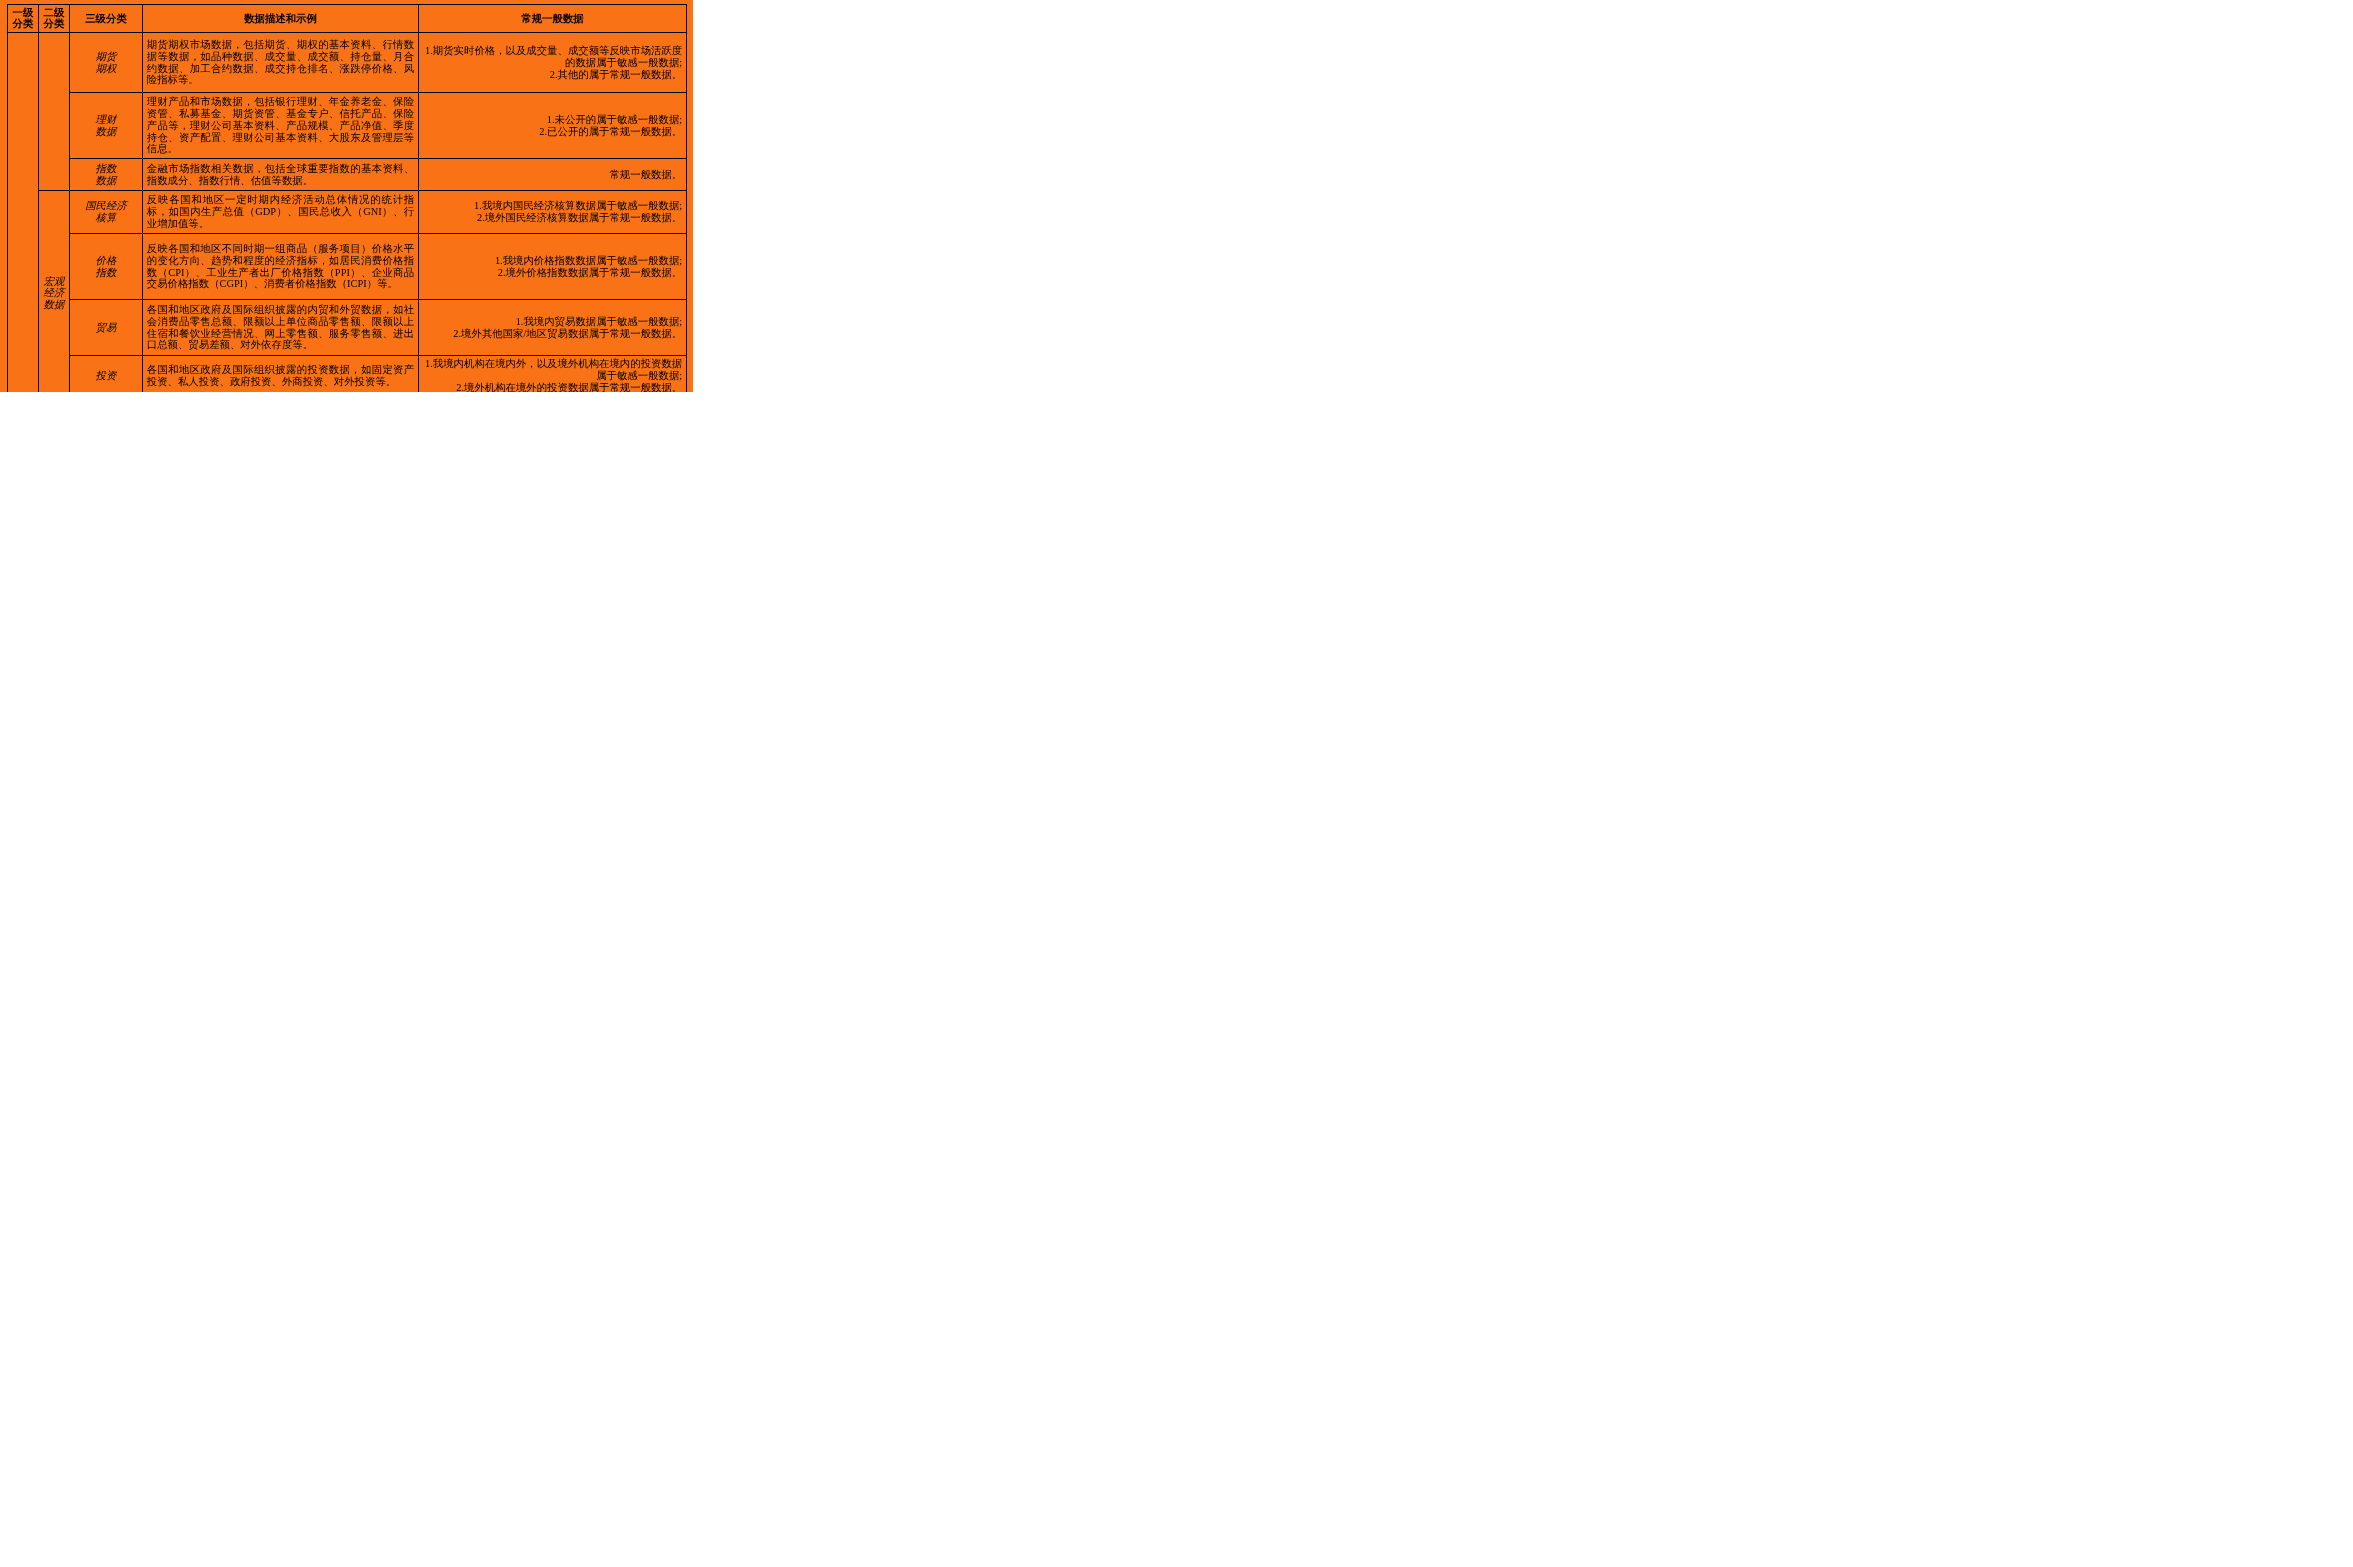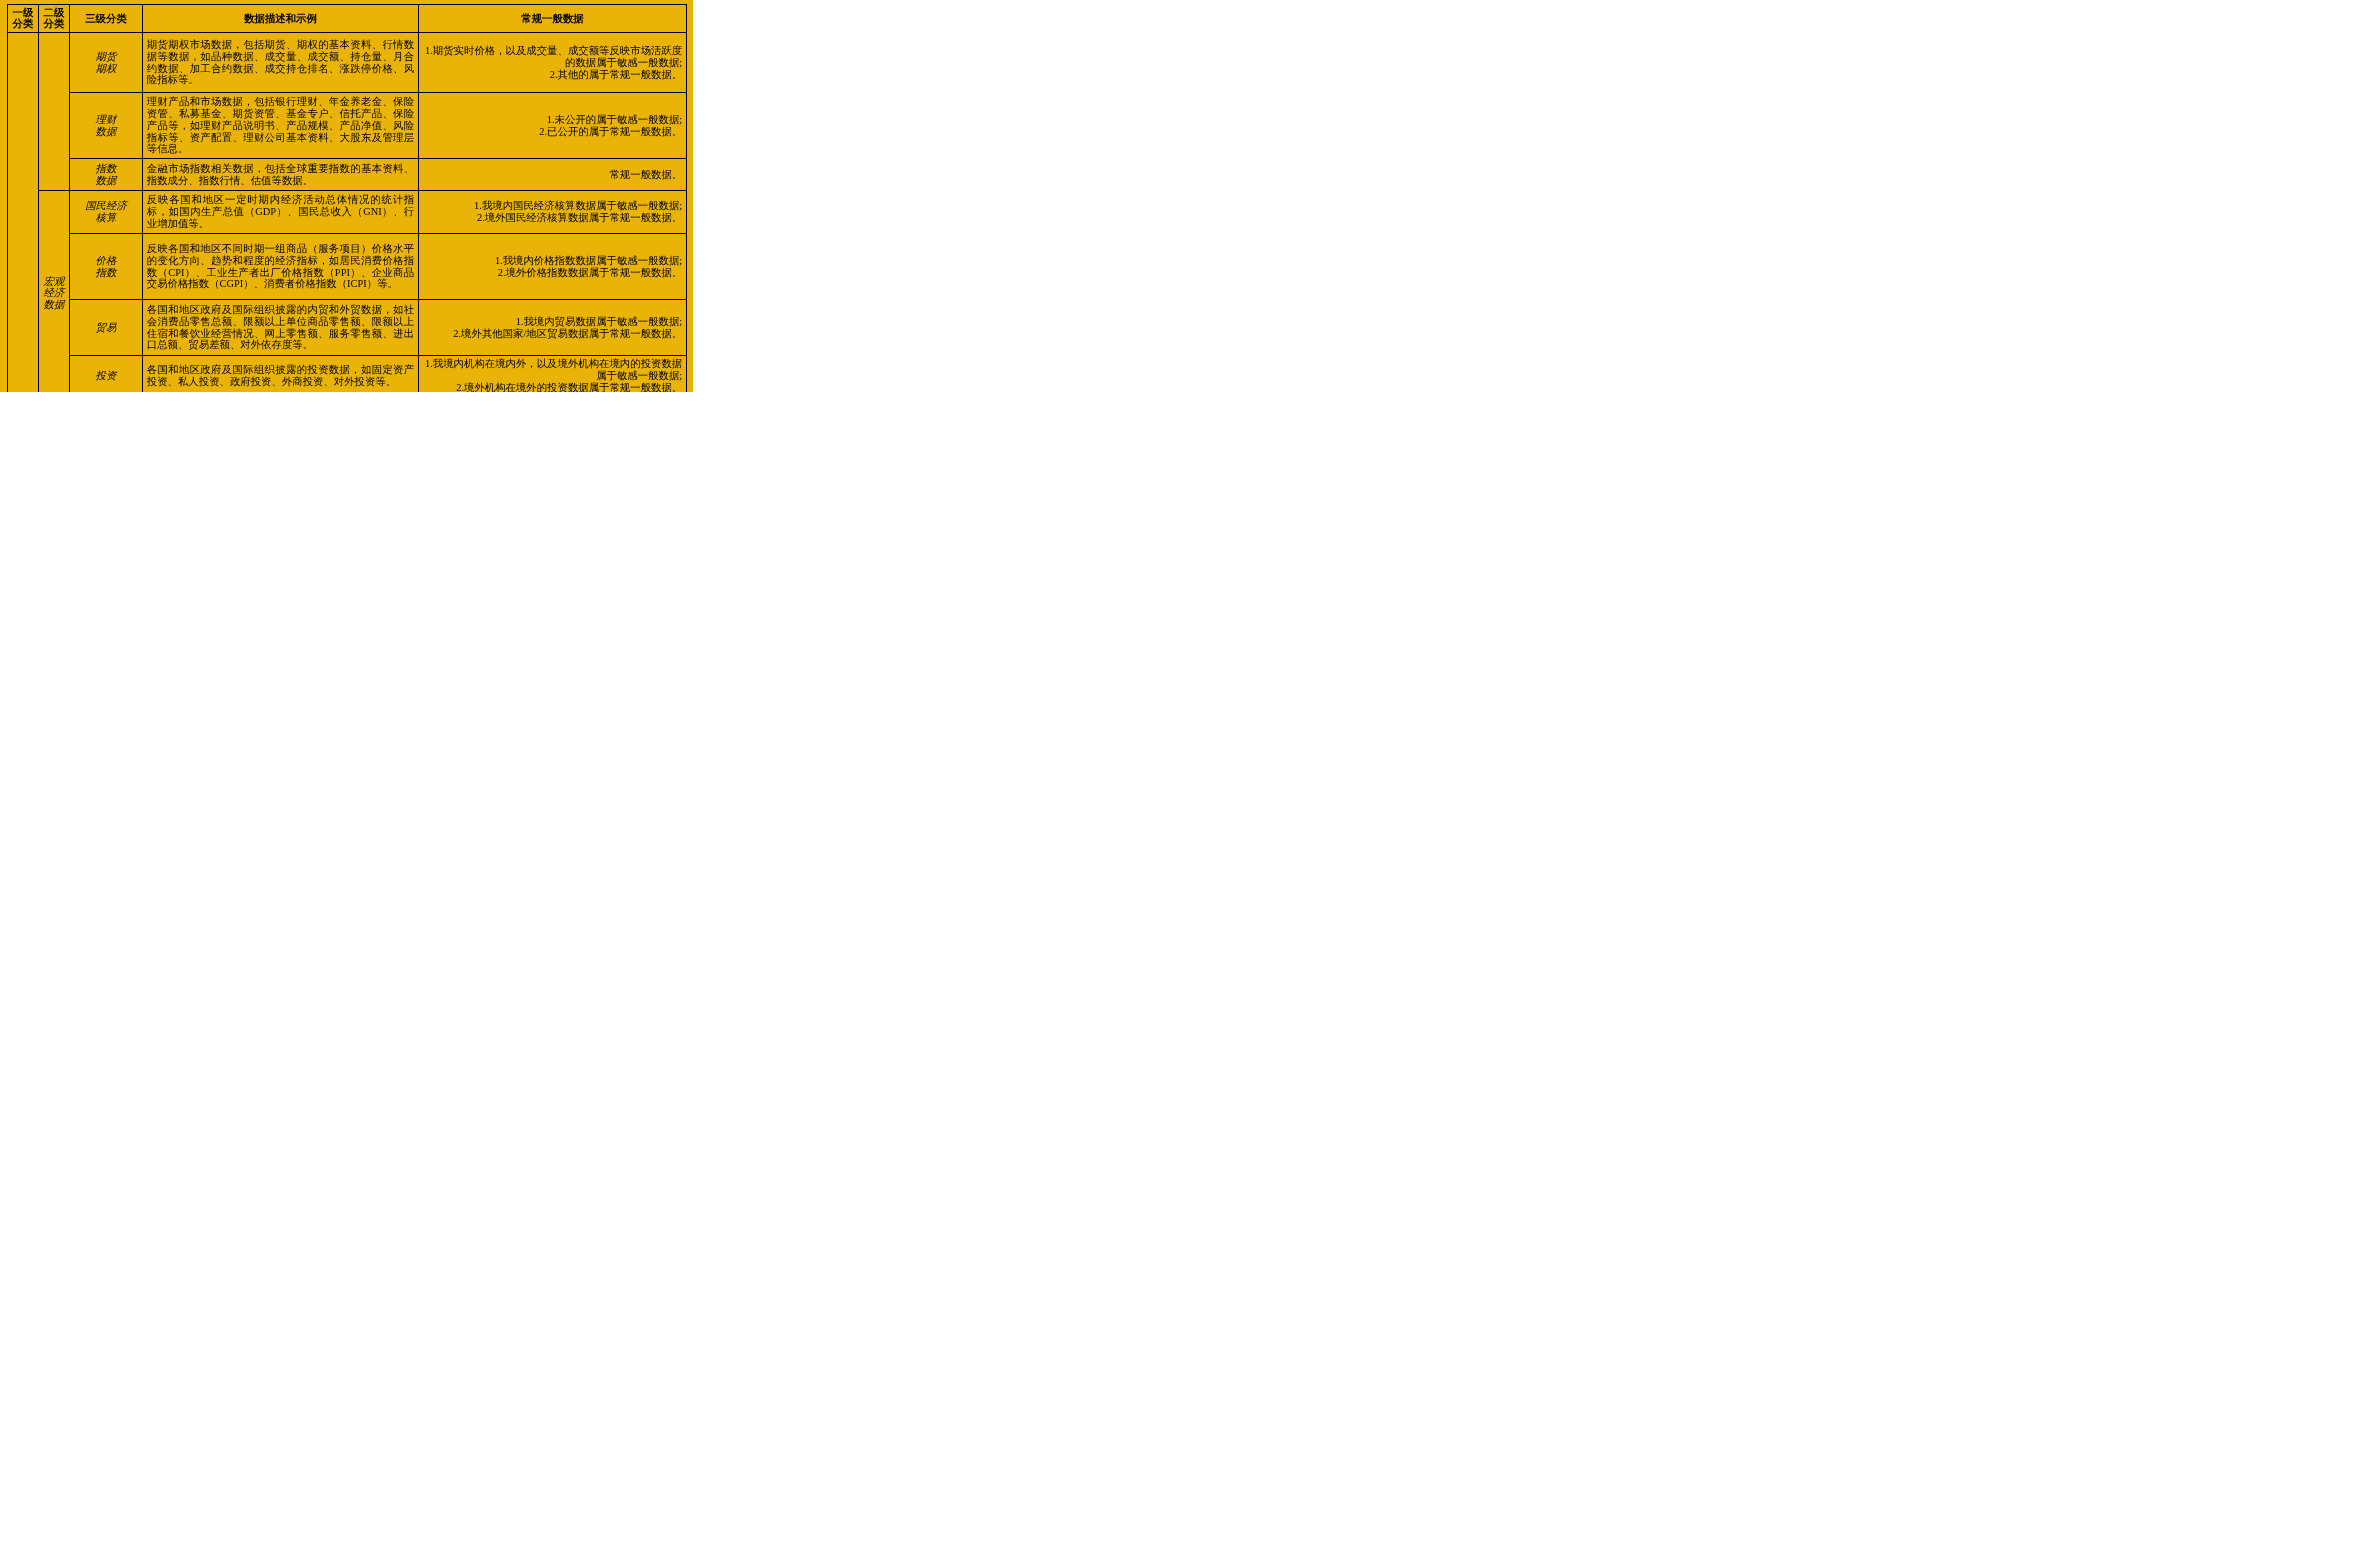--- a/index.html
+++ b/index.html
@@ -4,21 +4,21 @@
 <style>
   html, body {
     margin: 0;
     padding: 0;
     background: #ffffff;
   }
   .page {
     position: relative;
     width: 693px;
     height: 392px;
-    background: #eab308;
+    background: #f97316;
     font-family: "Liberation Serif", "DejaVu Serif", serif;
     color: #000000;
   }
   table.cls {
     position: absolute;
     left: 7px;
     top: 3.8px;
     width: 679px;
     border-collapse: collapse;
     table-layout: fixed;
@@ -97,21 +97,21 @@
       <td class="cat">期货
 期权</td>
       <td class="desc">期货期权市场数据，包括期货、期权的基本资料、行情数据等数据，如品种数据、成交量、成交额、持仓量、月合约数据、加工合约数据、成交持仓排名、涨跌停价格、风险指标等。</td>
       <td class="lvl">1.期货实时价格，以及成交量、成交额等反映市场活跃度的数据属于敏感一般数据;
 2.其他的属于常规一般数据。</td>
     </tr>
 
     <tr class="row-2">
       <td class="cat">理财
 数据</td>
-      <td class="desc">理财产品和市场数据，包括银行理财、年金养老金、保险资管、私募基金、期货资管、基金专户、信托产品、保险产品等，如理财产品说明书、产品规模、产品净值、风险指标等、资产配置、理财公司基本资料、大股东及管理层等信息。</td>
+      <td class="desc">理财产品和市场数据，包括银行理财、年金养老金、保险资管、私募基金、期货资管、基金专户、信托产品、保险产品等，理财公司基本资料、产品规模、产品净值、季度持仓、资产配置、理财公司基本资料、大股东及管理层等信息。</td>
       <td class="lvl">1.未公开的属于敏感一般数据;
 2.已公开的属于常规一般数据。</td>
     </tr>
 
     <tr class="row-3">
       <td class="cat bb-thick">指数
 数据</td>
       <td class="desc bb-thick">金融市场指数相关数据，包括全球重要指数的基本资料、指数成分、指数行情、估值等数据。</td>
       <td class="lvl bb-thick">常规一般数据。</td>
     </tr>

